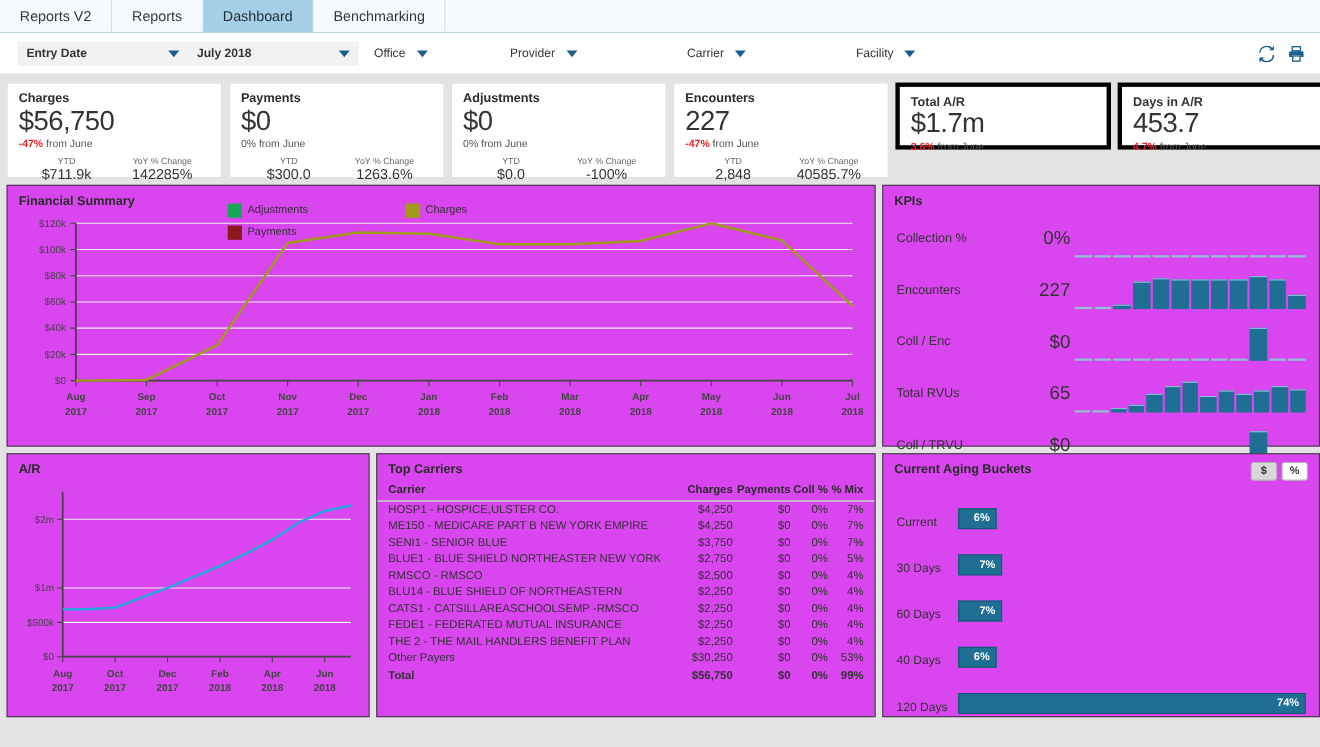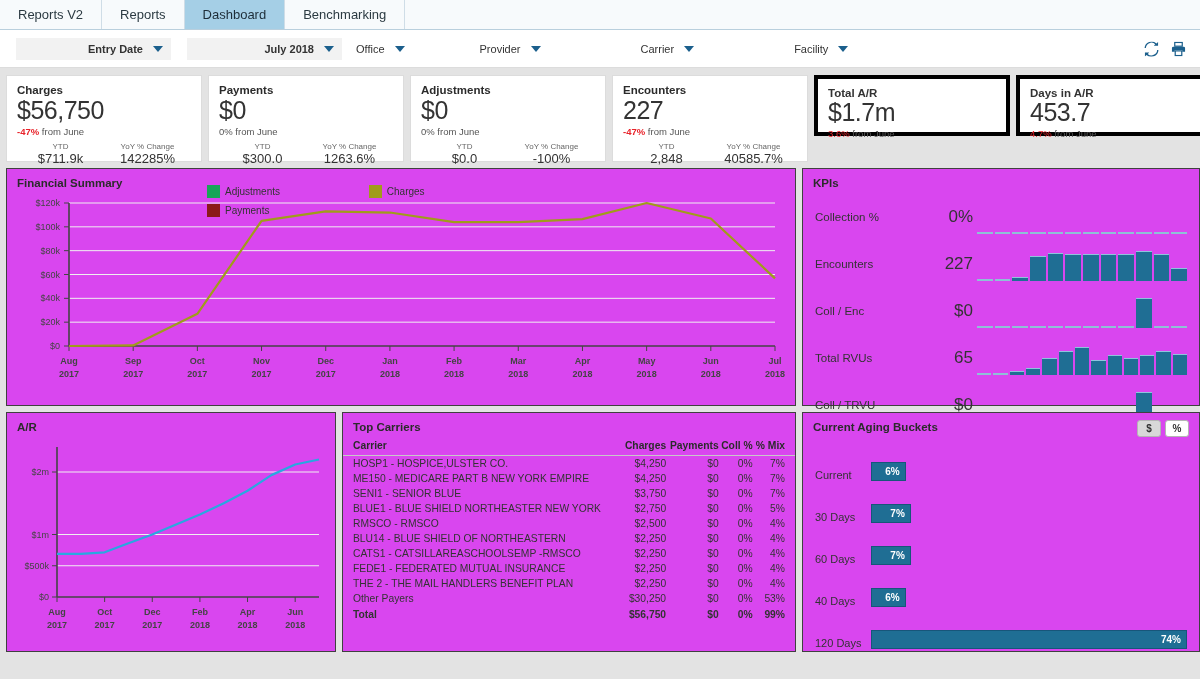--- a/index.html
+++ b/index.html
@@ -40,21 +40,21 @@
   }
   .filter .lbl { white-space: nowrap; }
   .filter .caret {
     width: 0; height: 0; margin-left: 10px;
     border-left: 5px solid transparent;
     border-right: 5px solid transparent;
     border-top: 6px solid #1b5f8c;
   }
   .filter.boxed {
     background: #f2f2f2; padding: 3px 8px 3px 8px;
-    height: 22px; width: 155px; justify-content: flex-end;
+    height: 22px; width: 155px; justify-content: space-between;
     font-weight: bold;
   }
   .filter.plain { margin-left: 0; }
   .toolicons {
     position: absolute; right: 14px; top: 50%; transform: translateY(-50%);
     display: flex; gap: 12px; align-items: center;
   }
   .toolicons svg { display: block; }
   
   .board { padding: 7px 18px 0 6px; }
@@ -69,21 +69,21 @@
   .card .delta { font-size: 9.5px; color: #555; margin-top: 3px; }
   .card .delta .neg { color: #e8232a; font-weight: bold; }
   .card .sub { display: flex; margin-top: 5px; }
   .card .sub > div { flex: 1; text-align: center; }
   .card .sub .k { font-size: 8px; color: #666; }
   .card .sub .v { font-size: 13px; color: #333; }
   .cardright { background:#fff; border:4px solid #000000; width:196px; height:61px; padding: 8px 10px 0 10px;}
   .cardright h4 { font-size: 11.5px; font-weight:bold; }
   .cardright .big { font-size: 25px; line-height:1.05; letter-spacing:-0.5px;}
   .cardright .delta { font-size: 9.5px; color:#555; margin-top:3px;}
-  .cardright .delta .neg { color:#e8232a; font-weight:normal; }
+  .cardright .delta .neg { color:#e8232a; font-weight:bold; }
   .rightcol { flex: 0 0 398px; display: flex; flex-direction: column; gap: 6px; }
   .rightrow { display: flex; gap: 6px; }
   
   .panel { background: #d946ef; border: 1px solid #404040; position: relative; }
   .panel h3 {
     font-size: 11.5px; font-weight: bold; color: #2b2b2b;
     padding: 8px 0 0 10px;
   }
   .rowB { display: flex; gap: 6px; margin-top: 6px; }
   .fin { flex: 0 0 790px; height: 238px; }
@@ -141,21 +141,21 @@
   <div class="tab active">Dashboard</div>
   <div class="tab">Benchmarking</div>
   <div class="tab-spacer"></div>
 </div>
 
 <div class="filterbar">
   <div class="filter boxed" style="margin-left:4px;">
     <span class="lbl">Entry Date</span>
     <span class="caret"></span>
   </div>
-  <div class="filter boxed" style="margin-left:16px;">
+  <div class="filter boxed" style="margin-left:0;">
     <span class="lbl">July 2018</span>
     <span class="caret"></span>
   </div>
   <div class="filter plain" style="margin-left:14px;">
     <span class="lbl">Office</span>
     <span class="caret"></span>
   </div>
   <div class="filter plain" style="margin-left:75px;">
     <span class="lbl">Provider</span>
     <span class="caret"></span>

